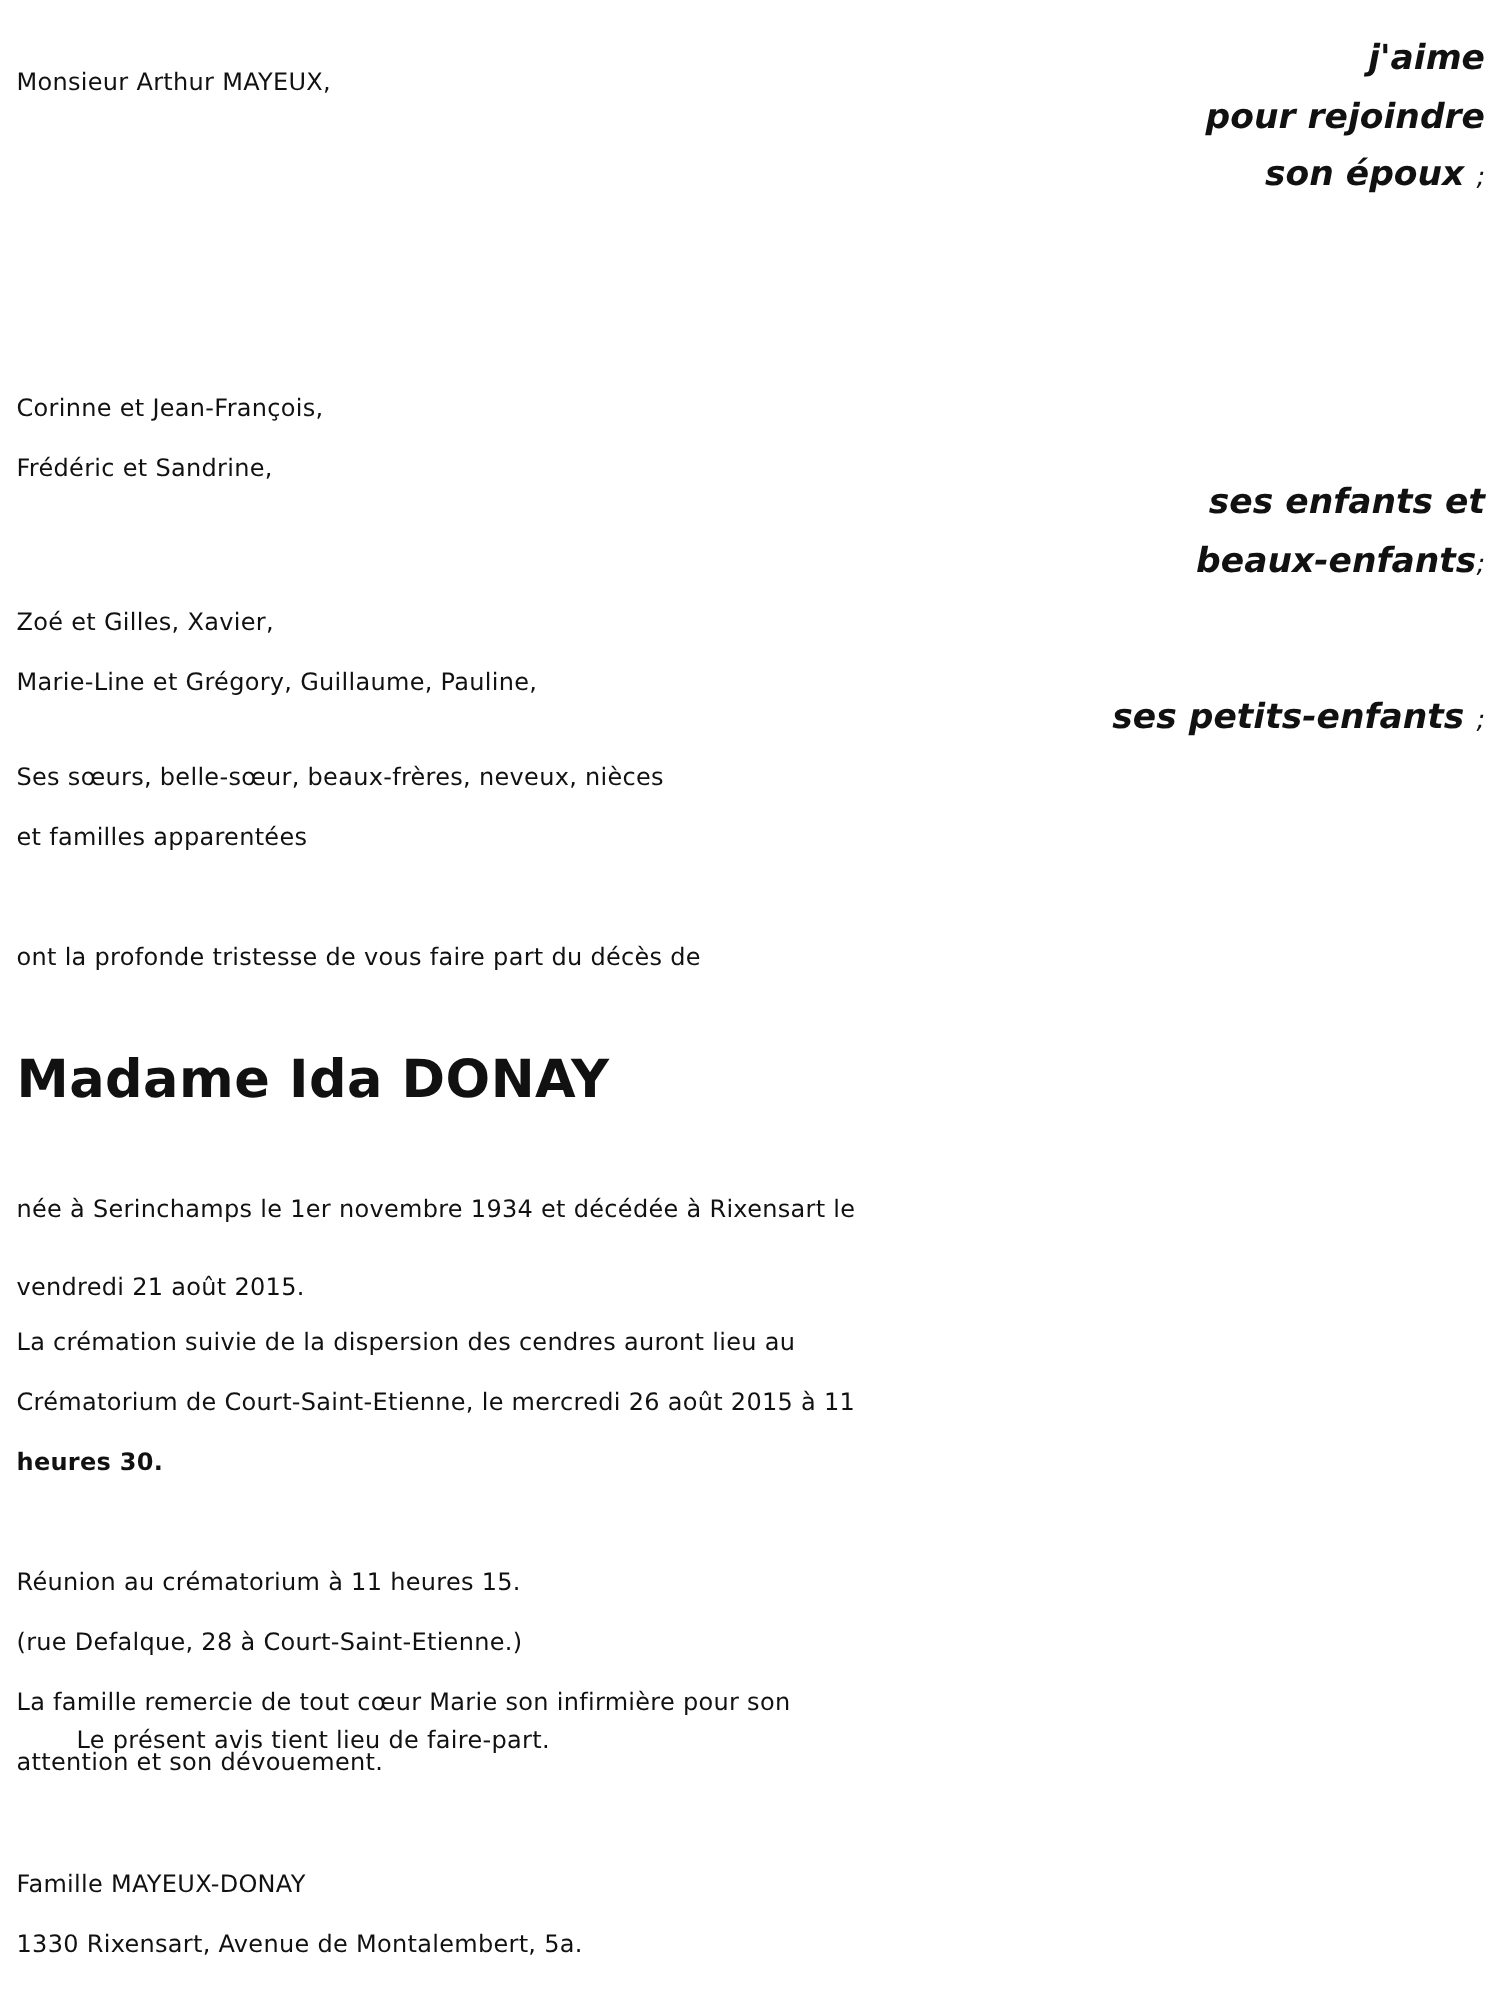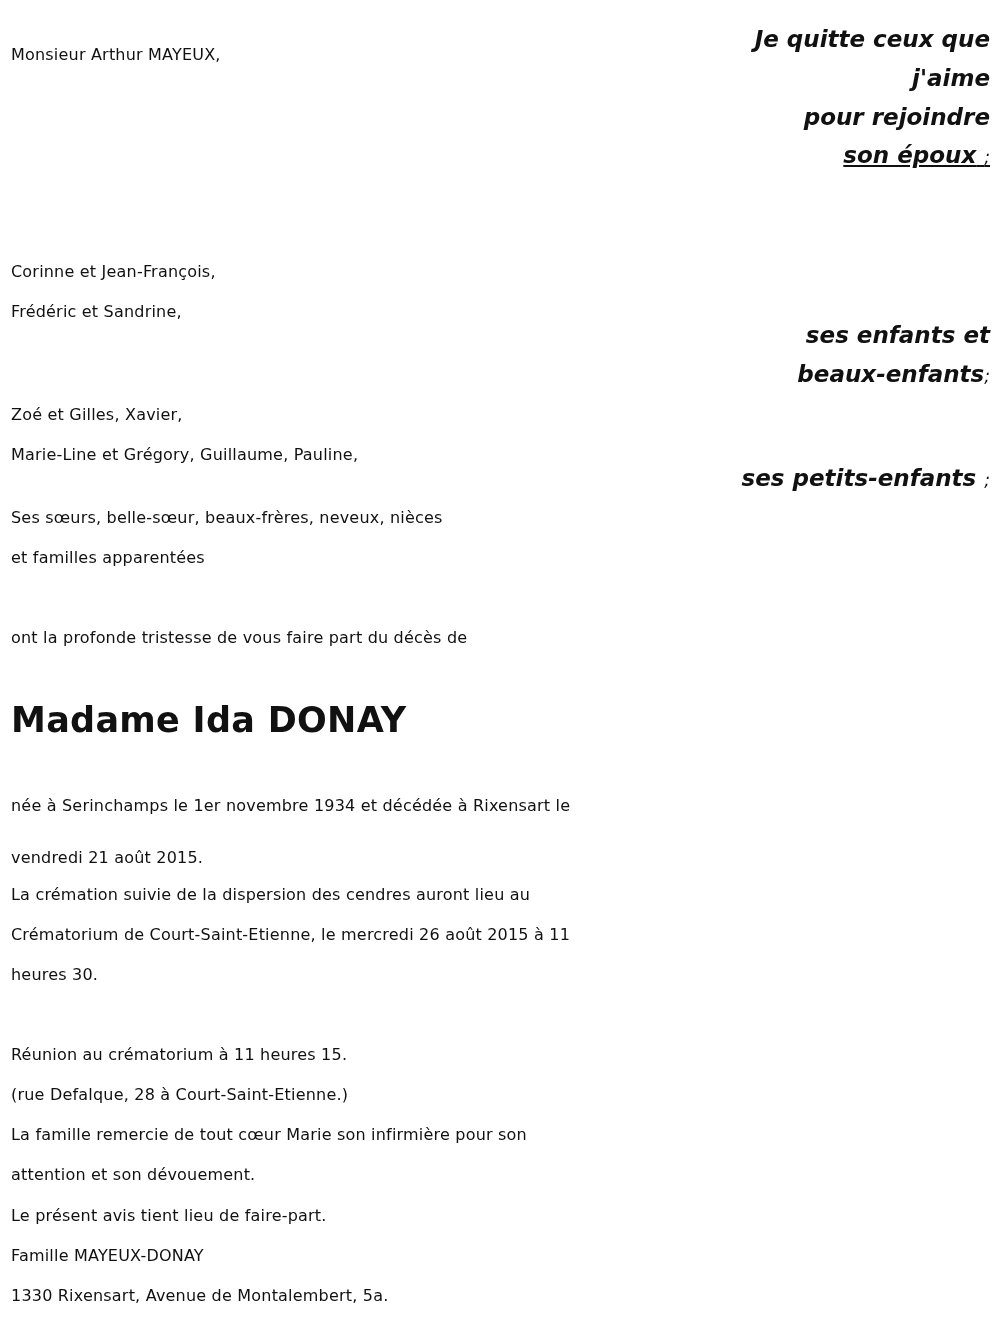--- a/index.html
+++ b/index.html
@@ -46,24 +46,23 @@
       white-space: nowrap;
       letter-spacing: 0.3px;
     }
   </style>
 </head>
 <body>
 
 <div class="abs line left" style="top:35px;">Monsieur Arthur MAYEUX,</div>
 
 <div class="abs right-col" style="top:20px;">
-  <div>Je quitte ceux que</div>
   <div>j'aime</div>
   <div>pour rejoindre</div>
-  <div style="line-height:36px;text-decoration:underline;"><span>son époux</span> <span class="semi">;</span></div>
+  <div style="line-height:36px;"><span>son époux</span> <span class="semi">;</span></div>
 </div>
 
 <div class="abs line left" style="top:252px;text-align:center;">Corinne et Jean-François,</div>
 <div class="abs line left" style="top:292px;">Frédéric et Sandrine,</div>
 
 <div class="abs right-col" style="top:316px;">
   <div>ses enfants et</div>
   <div><span>beaux-enfants</span><span class="semi">;</span></div>
 </div>
 
@@ -77,21 +76,21 @@
 
 <div class="abs line left" style="top:618px;">ont la profonde tristesse de vous faire part du décès de</div>
 
 <div class="abs deceased">Madame Ida DONAY</div>
 
 <div class="abs line left" style="top:786px;">née à Serinchamps le 1er novembre 1934 et décédée à Rixensart le</div>
 <div class="abs line left" style="top:838px;">vendredi 21 août 2015.</div>
 
 <div class="abs line left" style="top:875px;">La crémation suivie de la dispersion des cendres auront lieu au</div>
 <div class="abs line left" style="top:915px;">Crématorium de Court-Saint-Etienne, le mercredi 26 août 2015 à 11</div>
-<div class="abs line left" style="top:955px;">heures 30.</div>
+<div class="abs line left" style="top:955px;font-weight:bold;">heures 30.</div>
 
 <div class="abs line left" style="top:1035px;">Réunion au crématorium à 11 heures 15.</div>
 <div class="abs line left" style="top:1075px;">(rue Defalque, 28 à Court-Saint-Etienne.)</div>
 <div class="abs line left" style="top:1115px;">La famille remercie de tout cœur Marie son infirmière pour son</div>
 <div class="abs line left" style="top:1155px;">attention et son dévouement.</div>
-<div class="abs line left" style="top:1196px;">Le présent avis tient lieu de faire-part.</div>
+<div class="abs line left" style="top:1140px;margin-left:40px;">Le présent avis tient lieu de faire-part.</div>
 <div class="abs line left" style="top:1236px;">Famille MAYEUX-DONAY</div>
 <div class="abs line left" style="top:1276px;">1330 Rixensart, Avenue de Montalembert, 5a.</div>
 
 </body></html>

